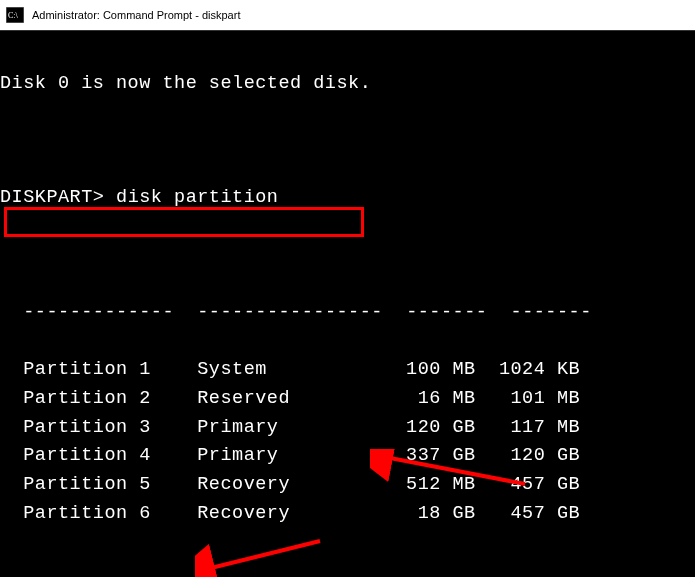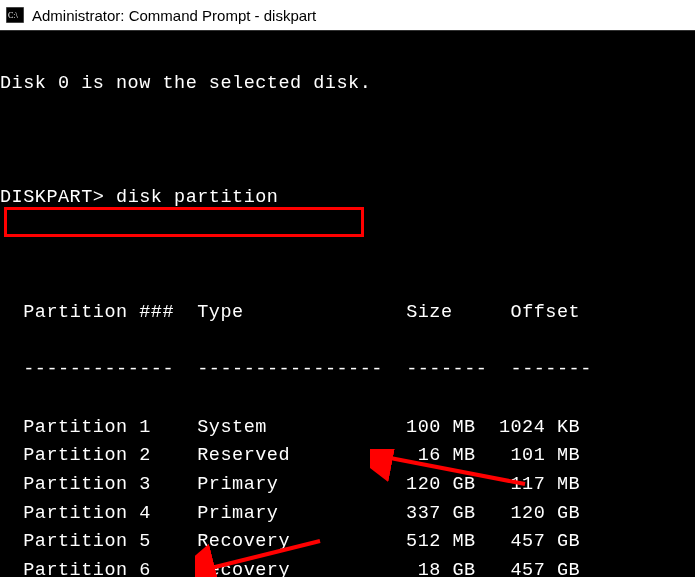--- a/index.html
+++ b/index.html
@@ -21,21 +21,21 @@
     .titlebar .icon {
       width: 18px;
       height: 16px;
       margin-right: 8px;
       display: inline-flex;
       align-items: center;
       justify-content: center;
     }
     .titlebar .title {
       font-family: "Segoe UI", Tahoma, sans-serif;
-      font-size: 15px;
+      font-size: 11px;
       color: #000;
     }
     .console {
       background: #000;
       color: #fff;
       width: 100%;
       height: calc(100% - 31px);
       padding: 10px 0 0 0;
       font-size: 18.5px;
       line-height: 1.55;
@@ -70,21 +70,20 @@
     </svg>
   </span>
   <span class="title">Administrator: Command Prompt - diskpart</span>
 </div>
 
 <div class="console">
 <div class="line">Disk 0 is now the selected disk.</div>
 <div class="line"> </div>
 <div class="line"><span>DISKPART&gt;</span> <span>disk partition</span></div>
 <div class="line"> </div>
-<div class="line">  <span>Partition ###</span>  <span>Type</span>              <span>Size</span>     <span>Offset</span></div>
 <div class="line dashes">  <span>-------------</span>  <span>----------------</span>  <span>-------</span>  <span>-------</span></div>
 <div id="partition-rows"><div class="line">  Partition 1    System            100 MB  1024 KB</div><div class="line">  Partition 2    Reserved           16 MB   101 MB</div><div class="line">  Partition 3    Primary           120 GB   117 MB</div><div class="line">  Partition 4    Primary           337 GB   120 GB</div><div class="line">  Partition 5    Recovery          512 MB   457 GB</div><div class="line">  Partition 6    Recovery           18 GB   457 GB</div></div>
 
 
 
 
 
 
 
 <div class="highlight-box"></div>

